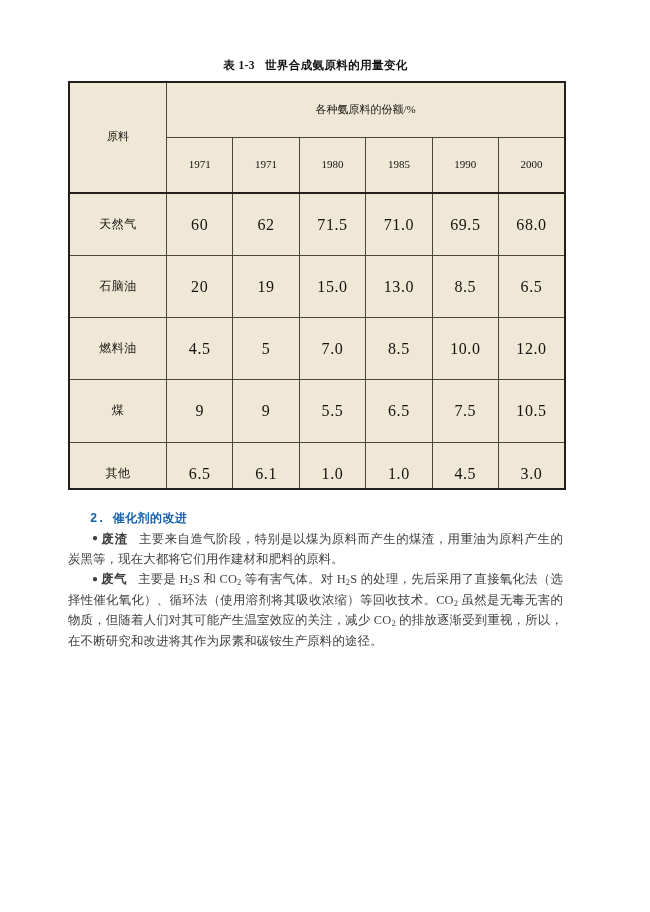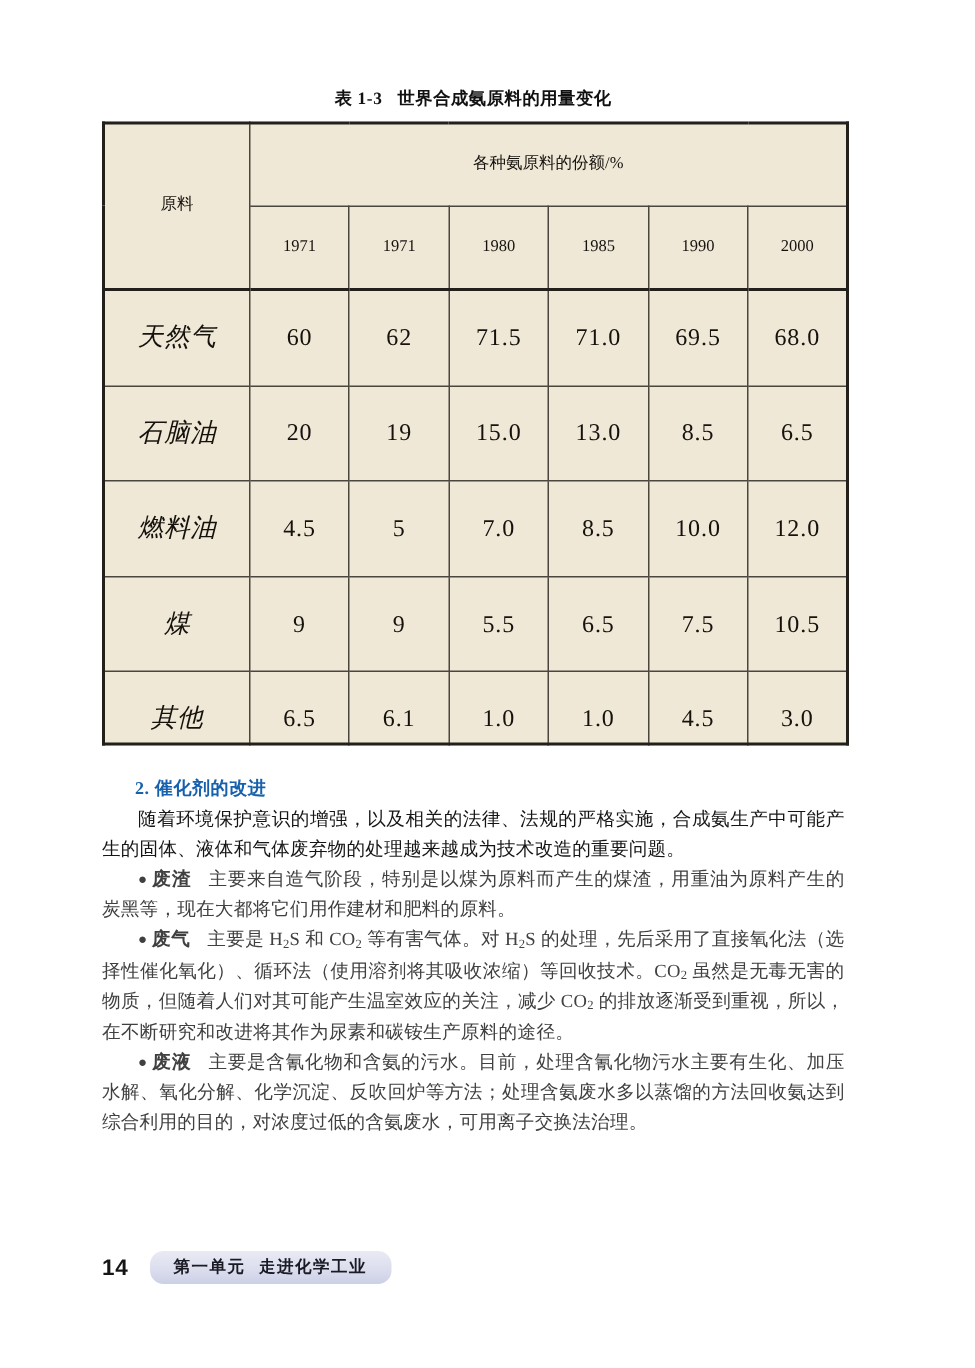--- a/index.html
+++ b/index.html
@@ -71,23 +71,22 @@
     padding: 4px 0 4px;
   }
   th.year-head {
     font-size: 10.5px;
     padding: 3px 0;
   }
   tbody tr:first-child td {
     border-top: 2px solid #23201c;
   }
   tbody td.rowlabel {
-    font-size: 17px;
+    font-size: 12px;
     letter-spacing: 0.5px;
-    font-style: italic;
   }
   tbody td.val {
     font-size: 16px;
     letter-spacing: 0.6px;
   }
   tbody td {
     border-left-color: #4a463e;
     border-right-color: #4a463e;
     border-top: none;
     border-bottom: none;
@@ -100,21 +99,21 @@
   .content {
     padding-top: 10px;
   }
   h3.section-head {
     color: #1660ad;
     font-size: 12px;
     font-weight: bold;
     margin: 10px 0 2px 0;
     padding-left: 22px;
     letter-spacing: 0.4px;
-    font-family: Liberation Serif, serif;
+    font-family: Liberation Mono, monospace;
   }
   p.para {
     font-size: 12.4px;
     line-height: 1.62;
     margin: 0 0 0 0;
     text-indent: 24px;
     text-align: justify;
     letter-spacing: 0.15px;
     color: #151515;
   }
@@ -248,28 +247,22 @@
         <td class="val">4.5</td>
         <td class="val">3.0</td>
       </tr>
     </tbody>
   </table>
 
   <div class="content">
 
     <h3 class="section-head">2. 催化剂的改进</h3>
 
-    <p class="para">随着环境保护意识的增强，以及相关的法律、法规的严格实施，合成氨生产中可能产生的固体、液体和气体废弃物的处理越来越成为技术改造的重要问题。</p>
 
     <p class="bullet-para"><span class="bullet-dot">●</span><span class="bullet-term">废渣</span><span>主要来自造气阶段，特别是以煤为原料而产生的煤渣，用重油为原料产生的炭黑等，现在大都将它们用作建材和肥料的原料。</span></p>
 
     <p class="bullet-para"><span class="bullet-dot">●</span><span class="bullet-term">废气</span><span class="fm">主要是 H</span><sub>2</sub><span class="fm">S 和 CO</span><sub>2</sub><span class="fm"> 等有害气体。对 H</span><sub>2</sub><span class="fm">S 的处理，先后采用了直接氧化法（选择性催化氧化）、循环法（使用溶剂将其吸收浓缩）等回收技术。CO</span><sub>2</sub><span class="fm"> 虽然是无毒无害的物质，但随着人们对其可能产生温室效应的关注，减少 CO</span><sub>2</sub><span class="fm"> 的排放逐渐受到重视，所以，在不断研究和改进将其作为尿素和碳铵生产原料的途径。</span></p>
 
-    <p class="bullet-para"><span class="bullet-dot">●</span><span class="bullet-term">废液</span><span>主要是含氰化物和含氨的污水。目前，处理含氰化物污水主要有生化、加压水解、氧化分解、化学沉淀、反吹回炉等方法；处理含氨废水多以蒸馏的方法回收氨达到综合利用的目的，对浓度过低的含氨废水，可用离子交换法治理。</span></p>
 
   </div>
 
-  <div class="footer">
-    <span class="page-number">14</span>
-    <span class="unit-pill"><span>第一单元</span><span class="unit-gap"></span><span>走进化学工业</span></span>
-  </div>
 
 </div>
 
 </body></html>

